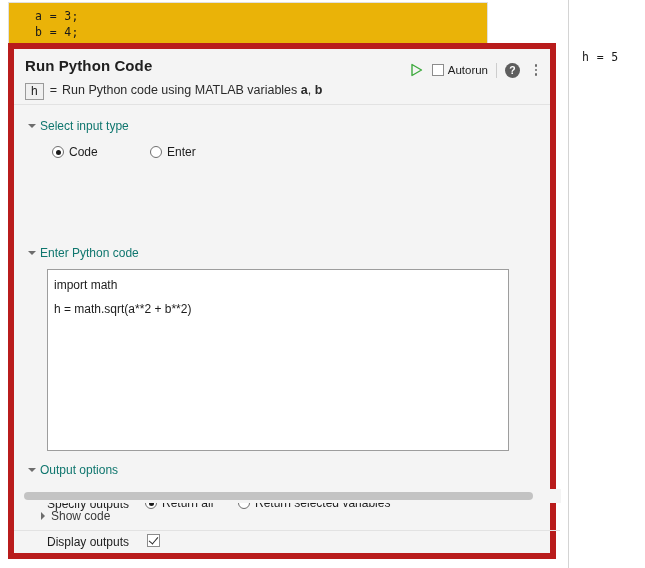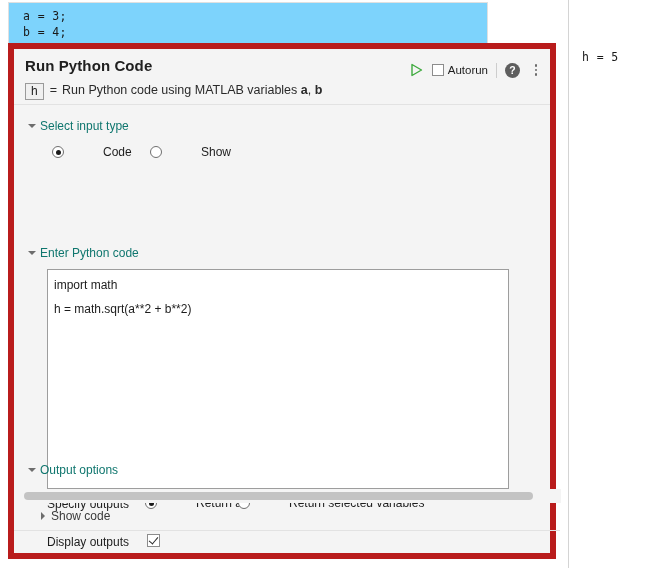--- a/index.html
+++ b/index.html
@@ -28,25 +28,25 @@
     height: 568px;
   }
 
   
   .matlab-code-block {
     position: absolute;
     left: 0px;
     top: 2px;
     width: 480px;
     height: 41px;
-    background: #7dd3fc;
+    background: #eab308;
     border: 1px solid #e0e0e0;
     border-bottom: none;
     box-sizing: border-box;
-    padding: 5px 0 0 14px;
+    padding: 5px 0 0 26px;
   }
   .matlab-code-line {
     font-family: "DejaVu Sans Mono", "Liberation Mono", monospace;
     font-size: 11.5px;
     line-height: 16px;
     color: #1a1a1a;
     letter-spacing: 0.4px;
     white-space: pre;
   }
 
@@ -226,30 +226,29 @@
   }
   .radio-label {
     font-size: 12px;
     color: #1d1d1d;
   }
   .radio-item {
     position: absolute;
     display: flex;
     align-items: center;
     white-space: nowrap;
-    gap: 34px;
   }
 
   
   .code-box {
     position: absolute;
     left: 33px;
     top: 164px;
     width: 462px;
-    height: 220px;
+    height: 182px;
     background: #ffffff;
     border: 1px solid #9d9d9d;
     box-sizing: border-box;
     padding: 8px 0 0 6px;
     overflow: hidden;
   }
   .code-line {
     font-size: 12px;
     color: #1c1c1c;
     line-height: 14px;
@@ -382,21 +381,21 @@
           <span class="tri-down"></span><span>Select input type</span>
         </div>
 
         <div class="radio-item" style="left:38px; top:40px;">
           <span class="radio selected"></span>
           <span class="radio-label">Code</span>
         </div>
 
         <div class="radio-item" style="left:136px; top:40px;">
           <span class="radio"></span>
-          <span class="radio-label">Show</span>
+          <span class="radio-label">Enter</span>
         </div>
 
         <div class="section-head" style="left:14px; top:141px;">
           <span class="tri-down"></span><span>Enter Python code</span>
         </div>
 
         <div class="code-box">
           <div class="code-line">import math</div>
           <div class="code-gap"></div>
           <div class="code-line">h = math.sqrt(a**2 + b**2)</div>

